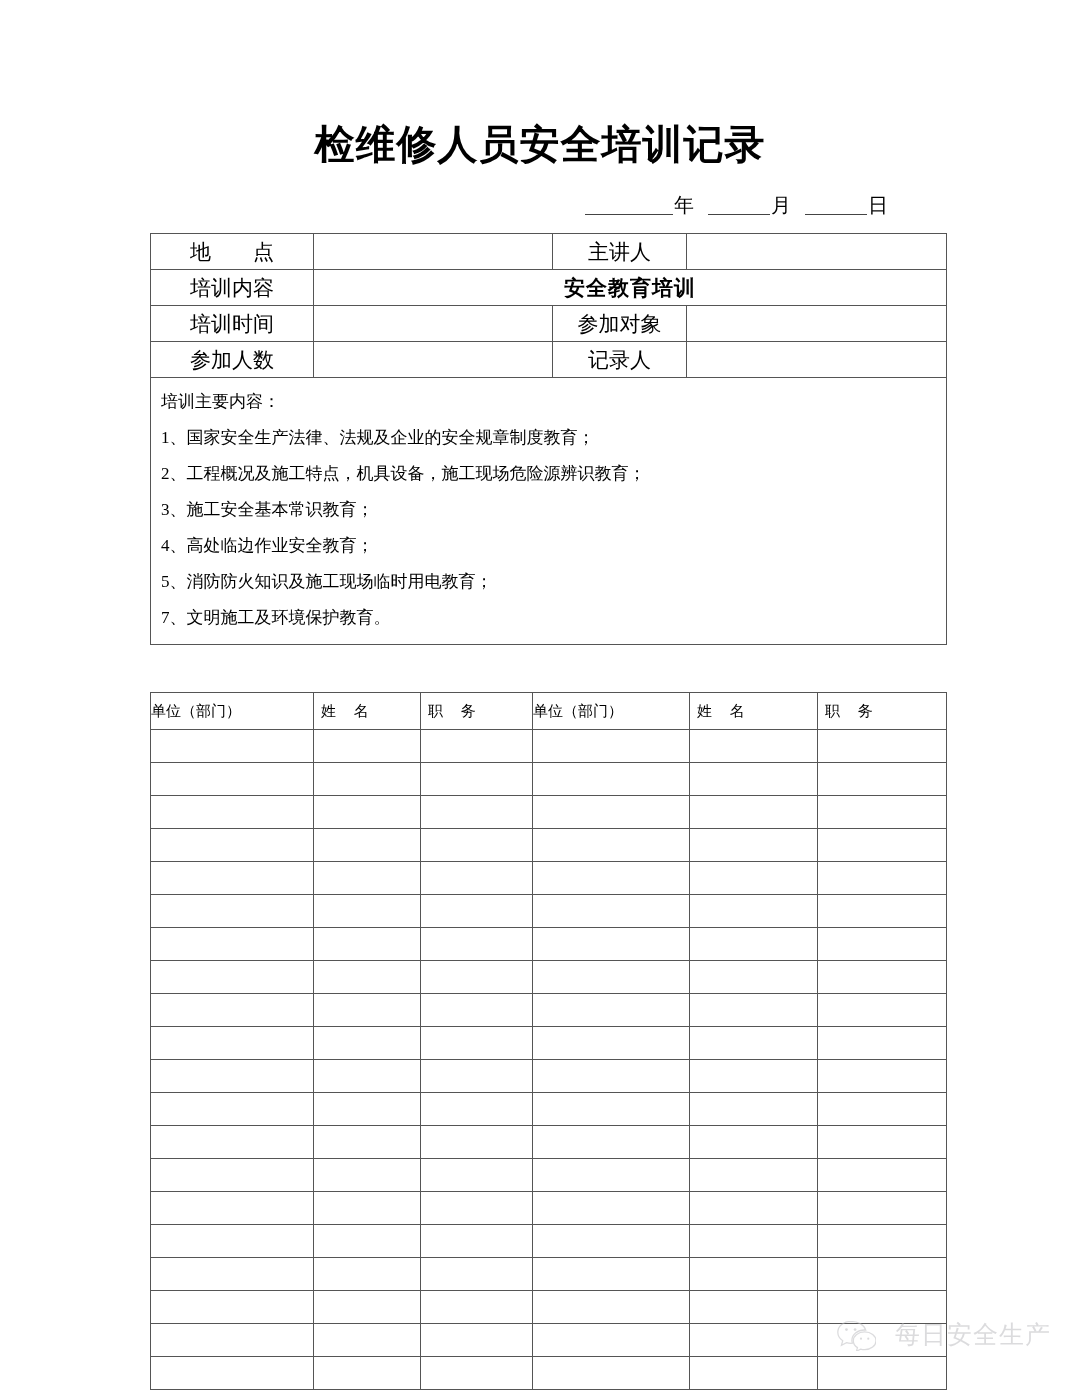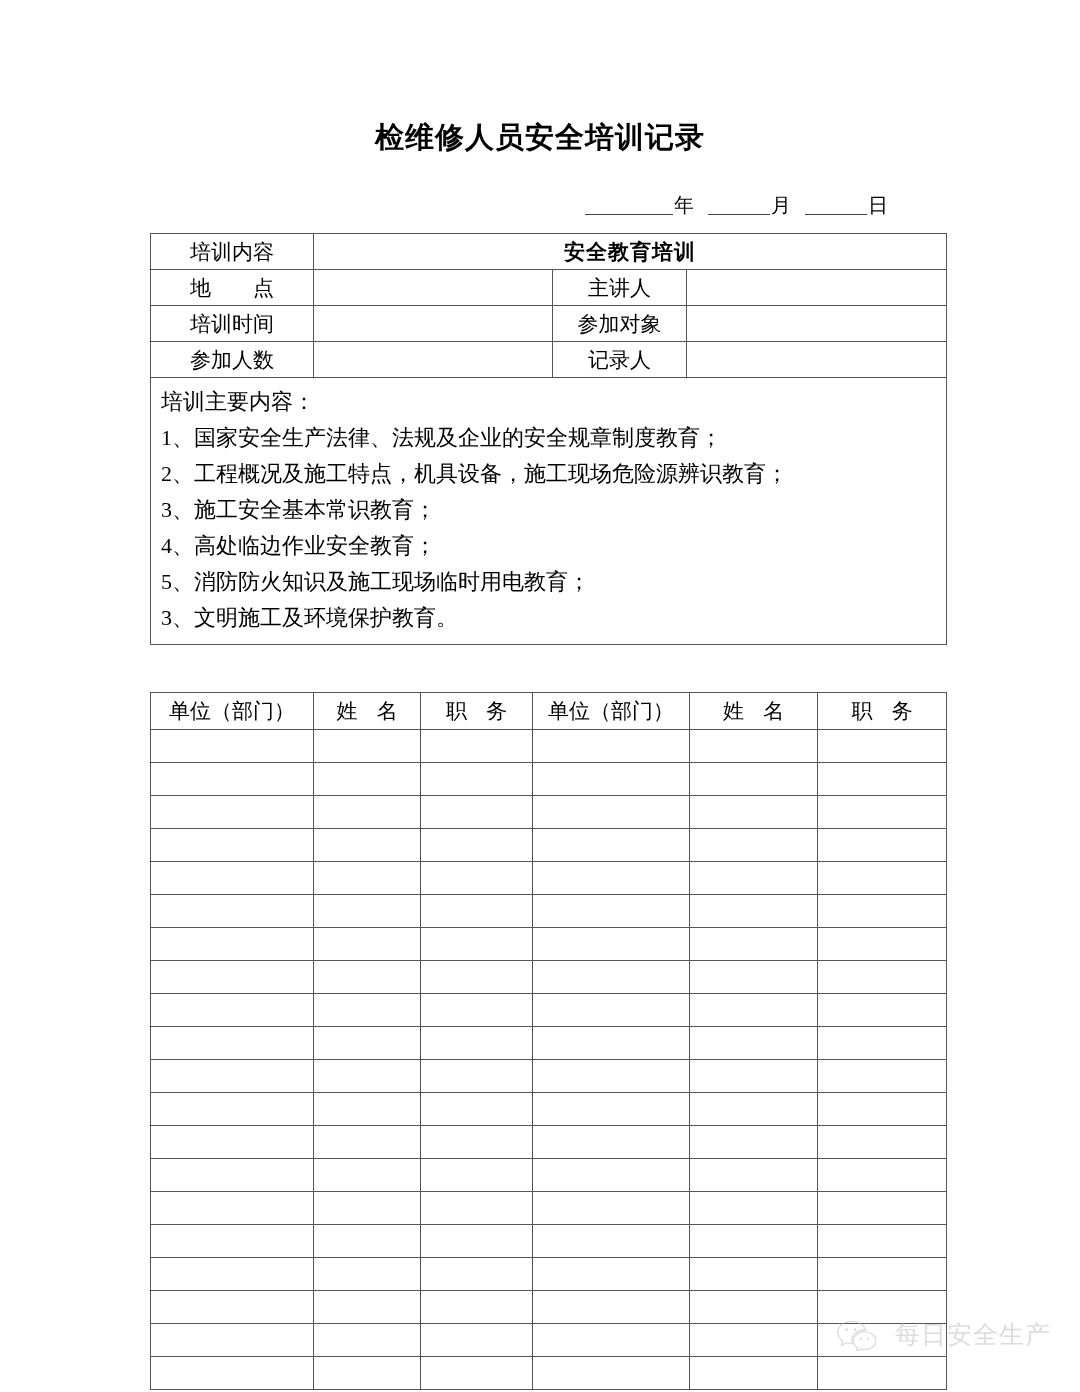--- a/index.html
+++ b/index.html
@@ -24,21 +24,21 @@
   }
 
   
   .doc-title {
     position: absolute;
     left: 0;
     top: 122px;
     width: 1080px;
     text-align: center;
     font-family: "Liberation Sans", "DejaVu Sans", sans-serif;
-    font-size: 29px;
+    font-size: 40px;
     font-weight: 700;
     letter-spacing: 1px;
     color: #000;
     line-height: 1.1;
   }
 
   
   .date-line {
     position: absolute;
     top: 193px;
@@ -92,40 +92,40 @@
     letter-spacing: 1px;
   }
 
   
   .content-cell {
     padding: 6px 0 8px 10px !important;
     height: auto !important;
     vertical-align: top;
   }
   .content-cell .c-line {
-    font-size: 22px;
+    font-size: 17px;
     line-height: 36px;
     white-space: nowrap;
     text-align: left;
   }
 
   
   .roster-banner {
     text-align: center;
     font-size: 21px;
     letter-spacing: 9px;
     text-indent: 9px;
     white-space: nowrap;
     height: 36px !important;
   }
 
   
   .roster-head td {
-    text-align: center;
-    font-size: 21px;
+    text-align: left;
+    font-size: 15px;
     height: 36px;
     white-space: nowrap;
   }
   .sp2 { letter-spacing: 7px; text-indent: 7px; }
   .roster-row td { height: 32px; }
 
   
   .watermark {
     position: absolute;
     left: 836px;
@@ -159,29 +159,29 @@
   <table class="form-table">
     <colgroup>
       <col style="width:163px">
       <col style="width:239px">
       <col style="width:134px">
       <col style="width:260px">
     </colgroup>
     <tbody>
 
       <tr>
+        <td class="lbl">地　　点</td>
+        <td class="val"></td>
+        <td class="lbl">主讲人</td>
+        <td class="val"></td>
+      </tr>
+
+      <tr>
         <td class="lbl">培训内容</td>
         <td class="topic-value" colspan="3">安全教育培训</td>
-      </tr>
-
-      <tr>
-        <td class="lbl">地　　点</td>
-        <td class="val"></td>
-        <td class="lbl">主讲人</td>
-        <td class="val"></td>
       </tr>
 
       <tr>
         <td class="lbl">培训时间</td>
         <td class="val"></td>
         <td class="lbl">参加对象</td>
         <td class="val"></td>
       </tr>
 
       <tr>
@@ -192,21 +192,21 @@
       </tr>
 
       <tr>
         <td class="content-cell" colspan="4">
           <div class="c-line">培训主要内容：</div>
           <div class="c-line">1、国家安全生产法律、法规及企业的安全规章制度教育；</div>
           <div class="c-line">2、工程概况及施工特点，机具设备，施工现场危险源辨识教育；</div>
           <div class="c-line">3、施工安全基本常识教育；</div>
           <div class="c-line">4、高处临边作业安全教育；</div>
           <div class="c-line">5、消防防火知识及施工现场临时用电教育；</div>
-          <div class="c-line">3、文明施工及环境保护教育。</div>
+          <div class="c-line">7、文明施工及环境保护教育。</div>
         </td>
       </tr>
 
     </tbody>
   </table>
 
   <table class="form-table" id="roster-table" style="top:692px;">
     <colgroup>
       <col style="width:163px">
       <col style="width:107px">

